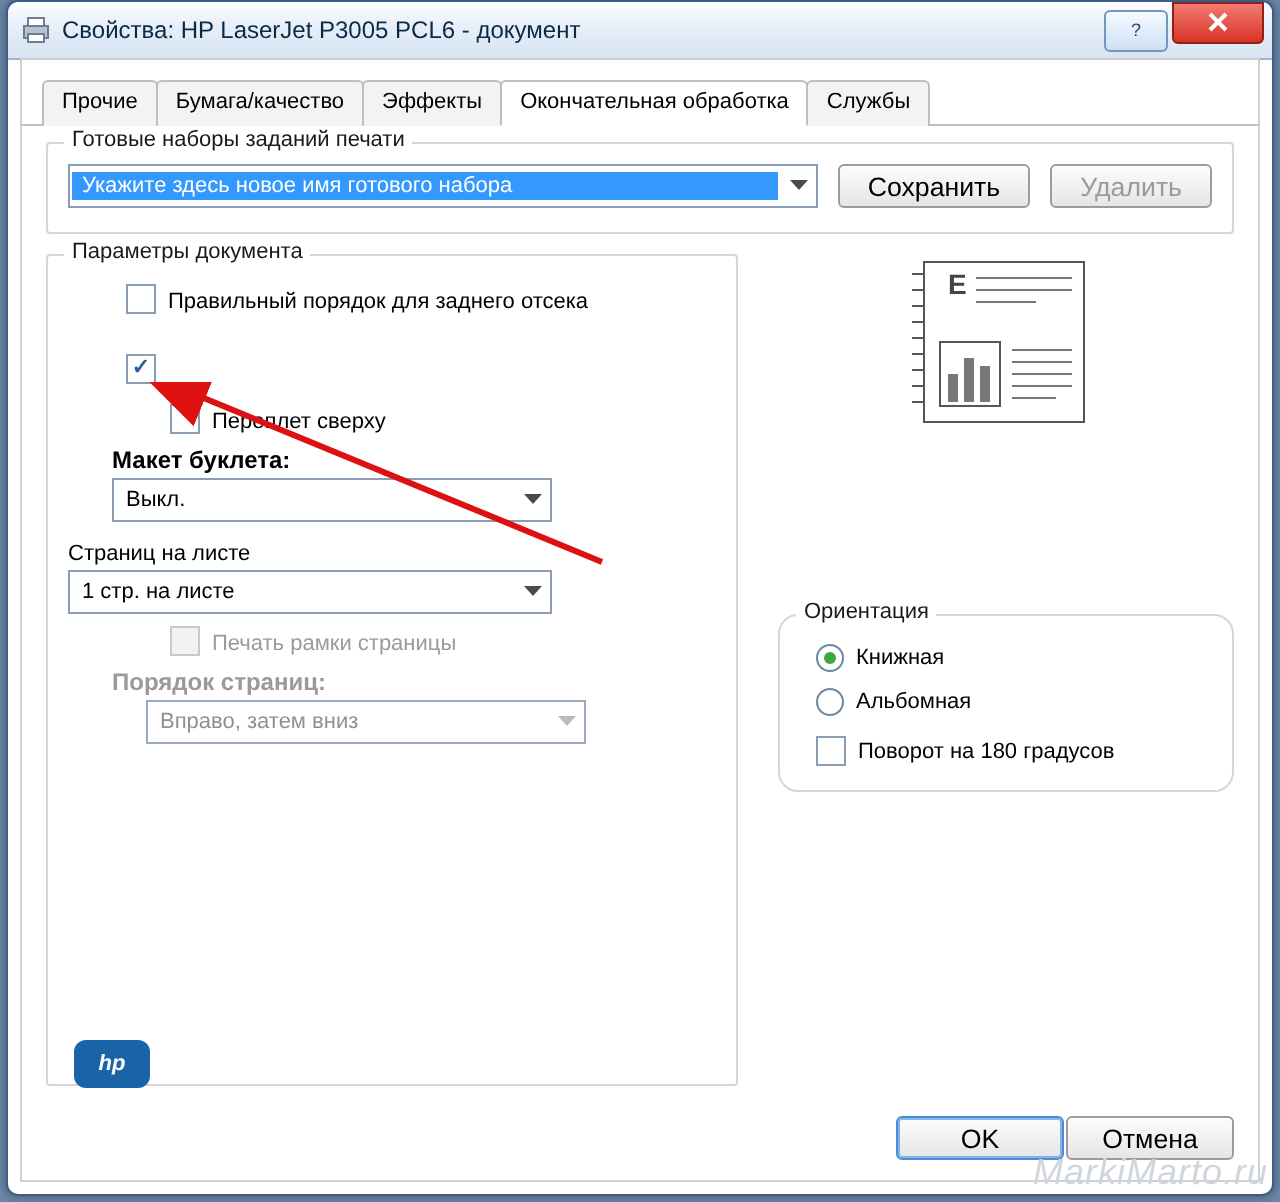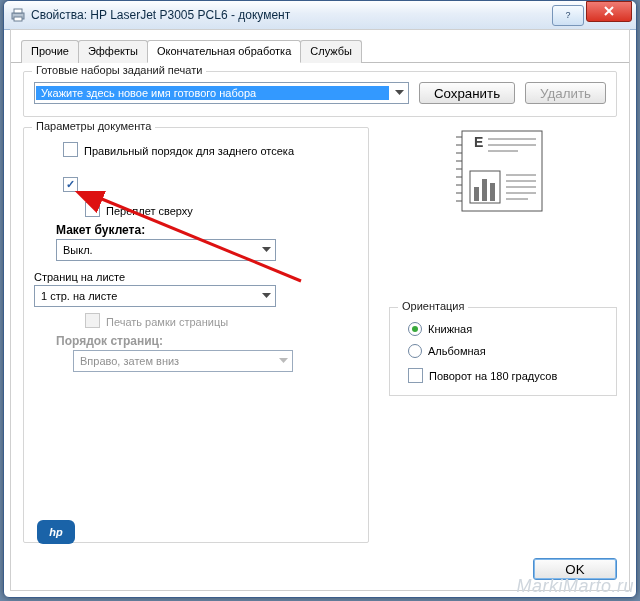--- a/index.html
+++ b/index.html
@@ -46,21 +46,21 @@
   .combo.pages{width:240px;margin-left:0;}
   .group.doc{height:392px;}
   .preview{width:110px;height:90px;margin:0 auto 50px;display:block;}
   .radio-row{display:flex;align-items:center;gap:6px;margin:6px 0 8px 12px;}
   .radio{width:12px;height:12px;border:1px solid #6f86a1;border-radius:50%;background:#fff;flex:none;display:flex;align-items:center;justify-content:center;}
   .radio.checked::after{content:"";width:6px;height:6px;border-radius:50%;background:#39a93b;}
   .rot-row{display:flex;align-items:center;gap:6px;margin:10px 0 0 12px;}
   .hp-logo{position:absolute;left:14px;bottom:46px;width:38px;height:24px;border-radius:6px;background:#1a63a8;display:flex;align-items:center;justify-content:center;color:#fff;font-weight:bold;font-style:italic;font-size:11px;margin-left:12px;}
   .footer{position:absolute;right:12px;bottom:10px;display:flex;gap:1px;}
   .footer .btn{width:84px;}
-  .ori-group{border:1px solid #d6d6d6;border-radius:0;padding:8px 6px 12px 6px;position:relative;}
+  .ori-group{border:1px solid #d6d6d6;border-radius:10px;padding:8px 6px 12px 6px;position:relative;}
   .ori-group .group-title{top:-8px;}
   .arrow-annot{position:absolute;left:42px;top:190px;width:300px;height:120px;pointer-events:none;z-index:50;}
   .watermark{position:absolute;right:6px;bottom:4px;color:#cfd6dd;font-size:18px;font-style:italic;letter-spacing:.5px;pointer-events:none;}
 </style>
 </head>
 <body>
 <div class="stage">
 
 <div class="window">
   <div class="titlebar">
@@ -82,20 +82,21 @@
             <svg viewBox="0 0 12 12">
               <path d="M2 2 L10 10 M10 2 L2 10" stroke="#fff" stroke-width="2"></path>
             </svg>
           </div>
     </div>
   </div>
 
   <div class="client">
     <div class="tabs">
       <div class="tab">Прочие</div>
+      <div class="tab">Бумага/качество</div>
       <div class="tab">Эффекты</div>
       <div class="tab active">Окончательная обработка</div>
       <div class="tab">Службы</div>
     </div>
 
     <div class="pane">
 
       <div class="group">
         <span class="group-title">Готовые наборы заданий печати</span>
         <div class="row1">
@@ -219,20 +220,21 @@
             </div>
           </div>
         </div>
       </div>
     </div>
 
     <div class="hp-logo">hp</div>
 
     <div class="footer">
       <button class="btn" style="border-color:#4c8fd0;box-shadow:0 0 0 1px #7fb7ea inset">OK</button>
+      <button class="btn">Отмена</button>
     </div>
   </div>
 
   <svg class="arrow-annot" viewBox="0 0 300 160">
     <defs>
           <marker id="ah" markerWidth="14" markerHeight="14" refX="2" refY="5" orient="auto">
             <path d="M0 0 L12 5 L0 10 Z" fill="#d11"></path>
           </marker>
         </defs>
     <line x1="290" y1="120" x2="18" y2="8" stroke="#d11" stroke-width="4" marker-end="url(#ah)"></line>

